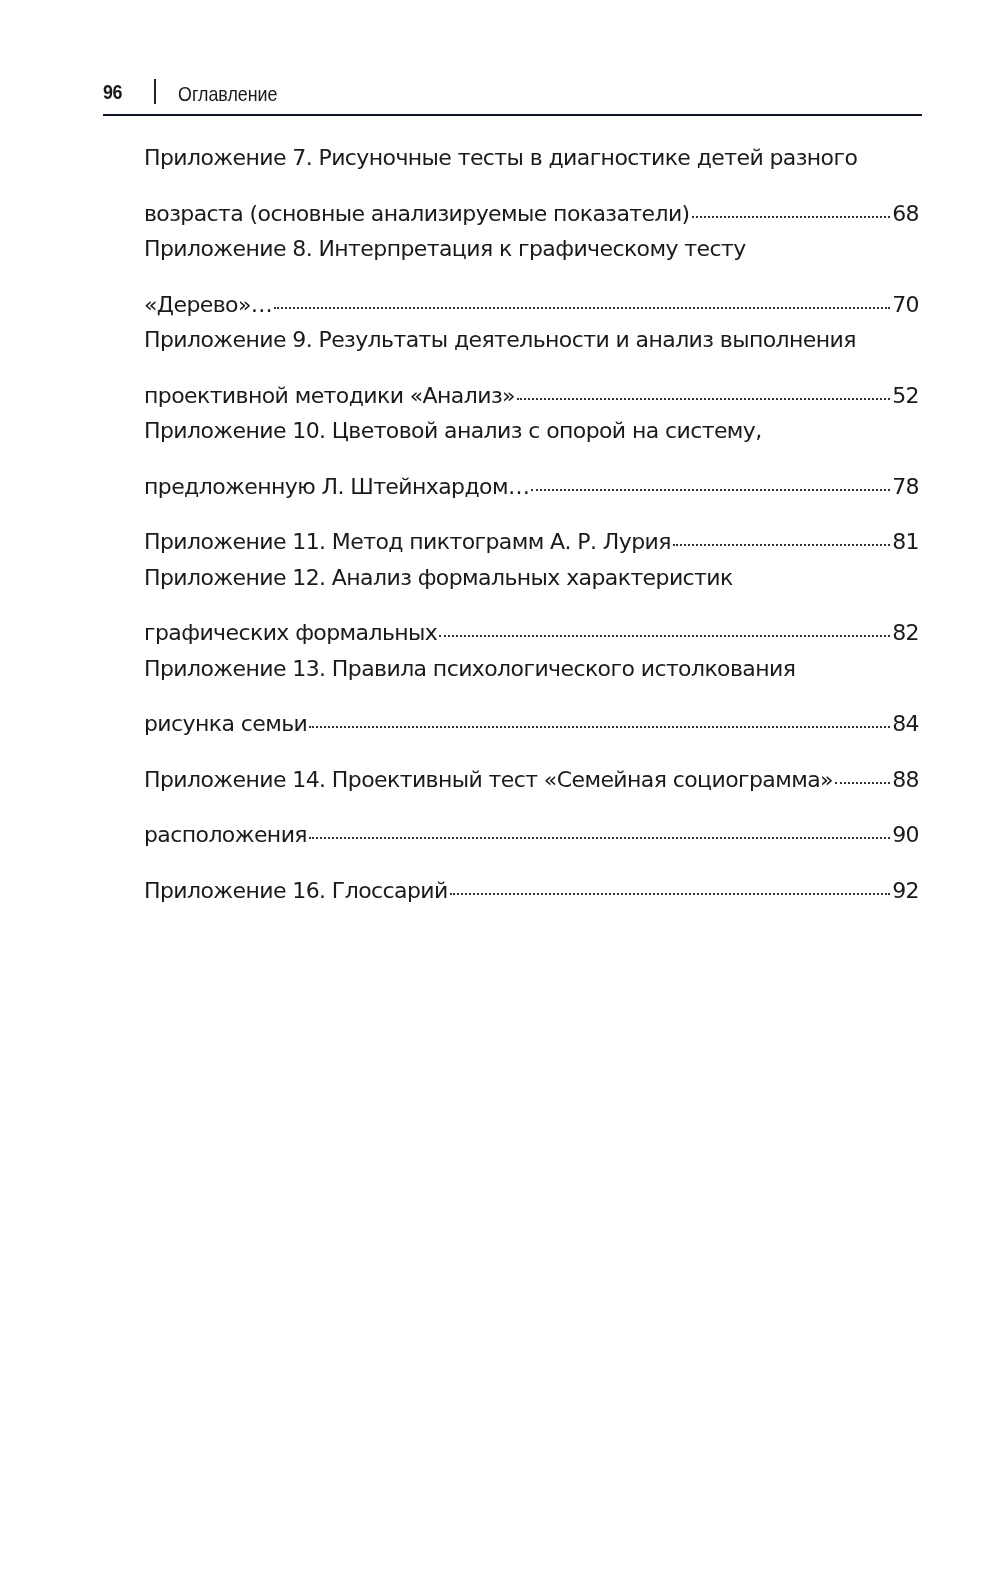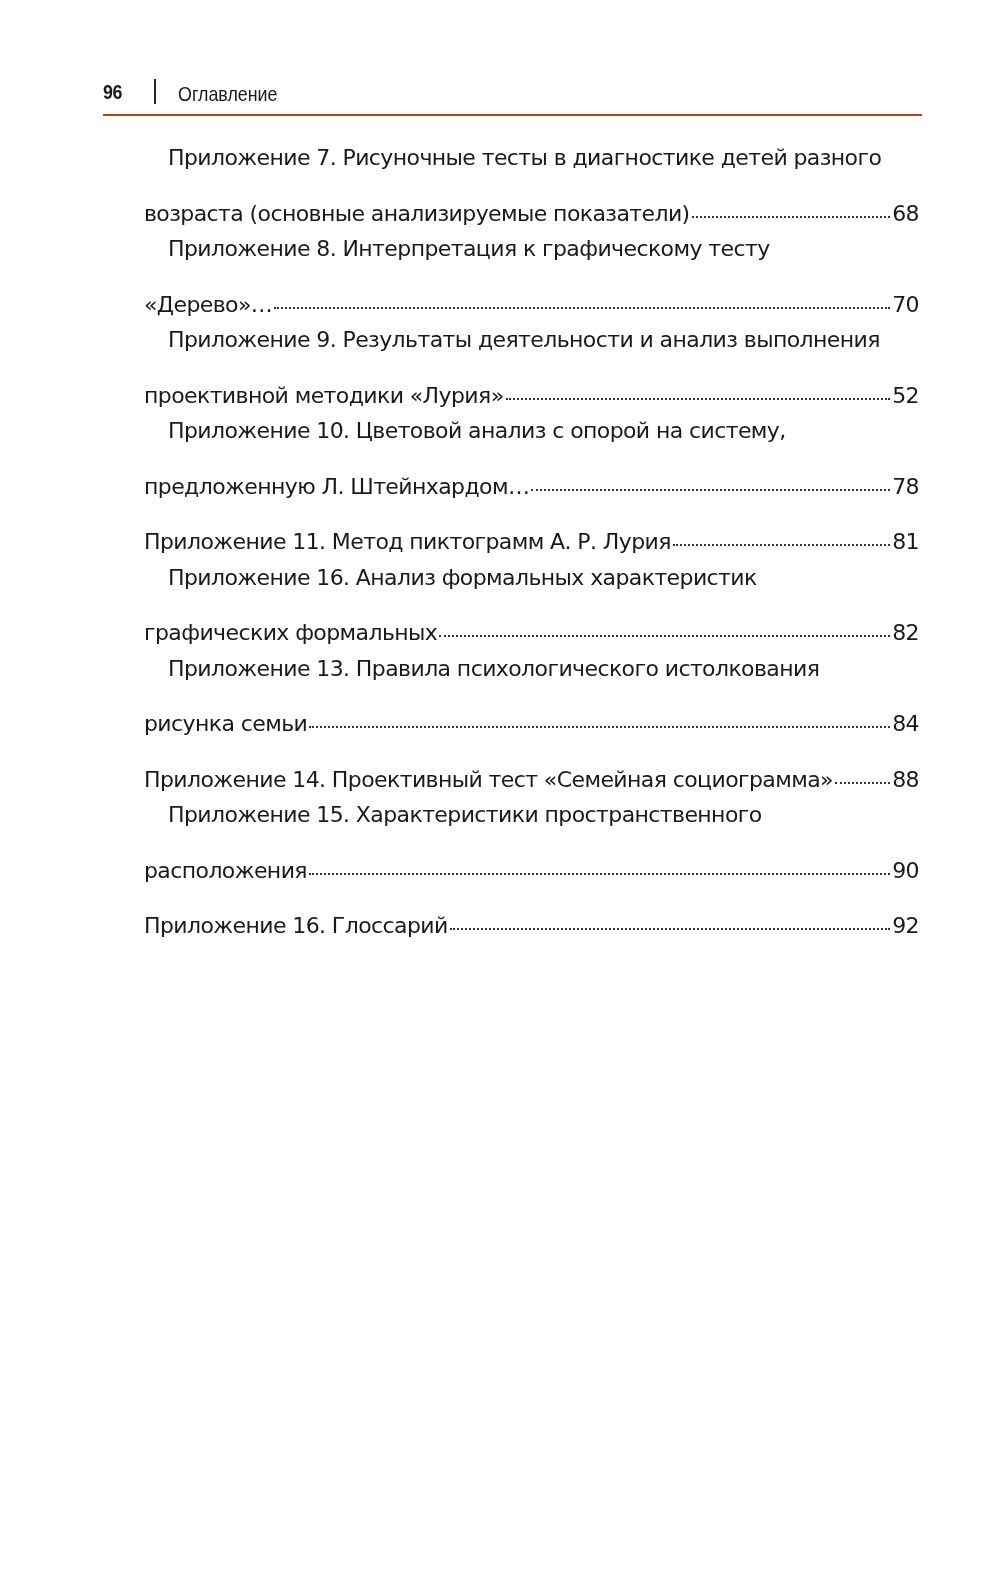--- a/index.html
+++ b/index.html
@@ -13,21 +13,21 @@
       position: relative;
       overflow: hidden;
       color: #1a1a1a;
     }
     .running-head {
       position: absolute;
       left: 103px;
       top: 76px;
       width: 819px;
       height: 38px;
-      border-bottom: 2px solid #c2410c;
+      border-bottom: 2px solid #0f172a;
       font-family: "Liberation Sans", sans-serif;
     }
     .page-num {
       position: absolute;
       left: 0;
       top: 4px;
       font-size: 21px;
       font-weight: bold;
       letter-spacing: -0.5px;
       transform: scaleX(0.85);
@@ -57,21 +57,20 @@
       font-family: "DejaVu Sans", sans-serif;
       font-size: 22px;
       line-height: 35.5px;
       letter-spacing: -0.6px;
     }
     .toc-entry {
       margin-bottom: 0;
     }
     .toc-line {
       white-space: nowrap;
-      margin-left: 24px;
     }
     .toc-last {
       display: flex;
       align-items: baseline;
       white-space: nowrap;
       margin-top: 20px;
     }
     .toc-text {
       flex: 0 0 auto;
     }
@@ -120,21 +119,21 @@
     <div class="toc-last">
       <span class="toc-text">«Дерево»…</span>
       <span class="toc-dots"></span>
       <span class="toc-page">70</span>
     </div>
   </div>
 
   <div class="toc-entry">
     <div class="toc-line">Приложение 9. Результаты деятельности и анализ выполнения</div>
     <div class="toc-last">
-      <span class="toc-text">проективной методики «Лурия»</span>
+      <span class="toc-text">проективной методики «Анализ»</span>
       <span class="toc-dots"></span>
       <span class="toc-page">52</span>
     </div>
   </div>
 
   <div class="toc-entry">
     <div class="toc-line">Приложение 10. Цветовой анализ с опорой на систему,</div>
     <div class="toc-last">
       <span class="toc-text">предложенную Л. Штейнхардом…</span>
       <span class="toc-dots"></span>
@@ -144,21 +143,21 @@
 
   <div class="toc-entry">
     <div class="toc-last">
       <span class="toc-text">Приложение 11. Метод пиктограмм А. Р. Лурия</span>
       <span class="toc-dots"></span>
       <span class="toc-page">81</span>
     </div>
   </div>
 
   <div class="toc-entry">
-    <div class="toc-line">Приложение 16. Анализ формальных характеристик</div>
+    <div class="toc-line">Приложение 12. Анализ формальных характеристик</div>
     <div class="toc-last">
       <span class="toc-text">графических формальных</span>
       <span class="toc-dots"></span>
       <span class="toc-page">82</span>
     </div>
   </div>
 
   <div class="toc-entry">
     <div class="toc-line">Приложение 13. Правила психологического истолкования</div>
     <div class="toc-last">
@@ -170,21 +169,20 @@
 
   <div class="toc-entry">
     <div class="toc-last">
       <span class="toc-text">Приложение 14. Проективный тест «Семейная социограмма»</span>
       <span class="toc-dots"></span>
       <span class="toc-page">88</span>
     </div>
   </div>
 
   <div class="toc-entry">
-    <div class="toc-line">Приложение 15. Характеристики пространственного</div>
     <div class="toc-last">
       <span class="toc-text">расположения</span>
       <span class="toc-dots"></span>
       <span class="toc-page">90</span>
     </div>
   </div>
 
   <div class="toc-entry">
     <div class="toc-last">
       <span class="toc-text">Приложение 16. Глоссарий</span>

